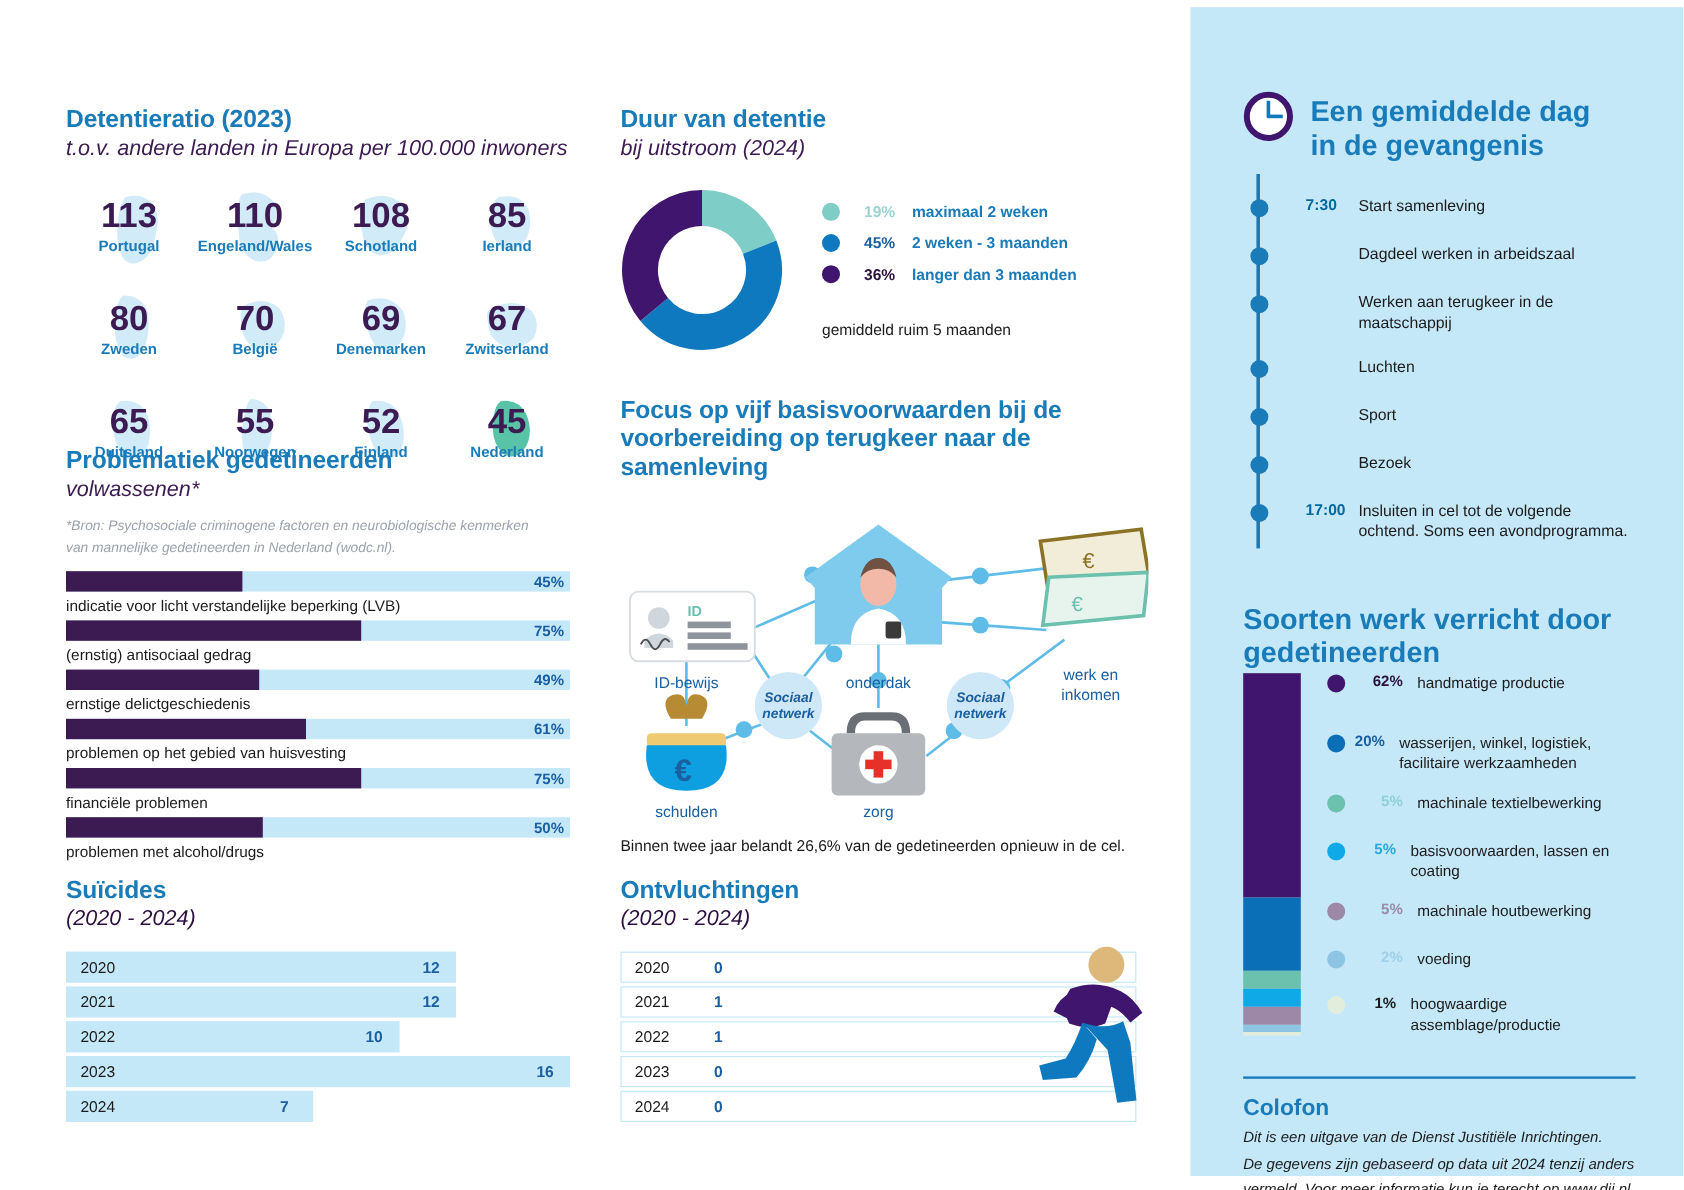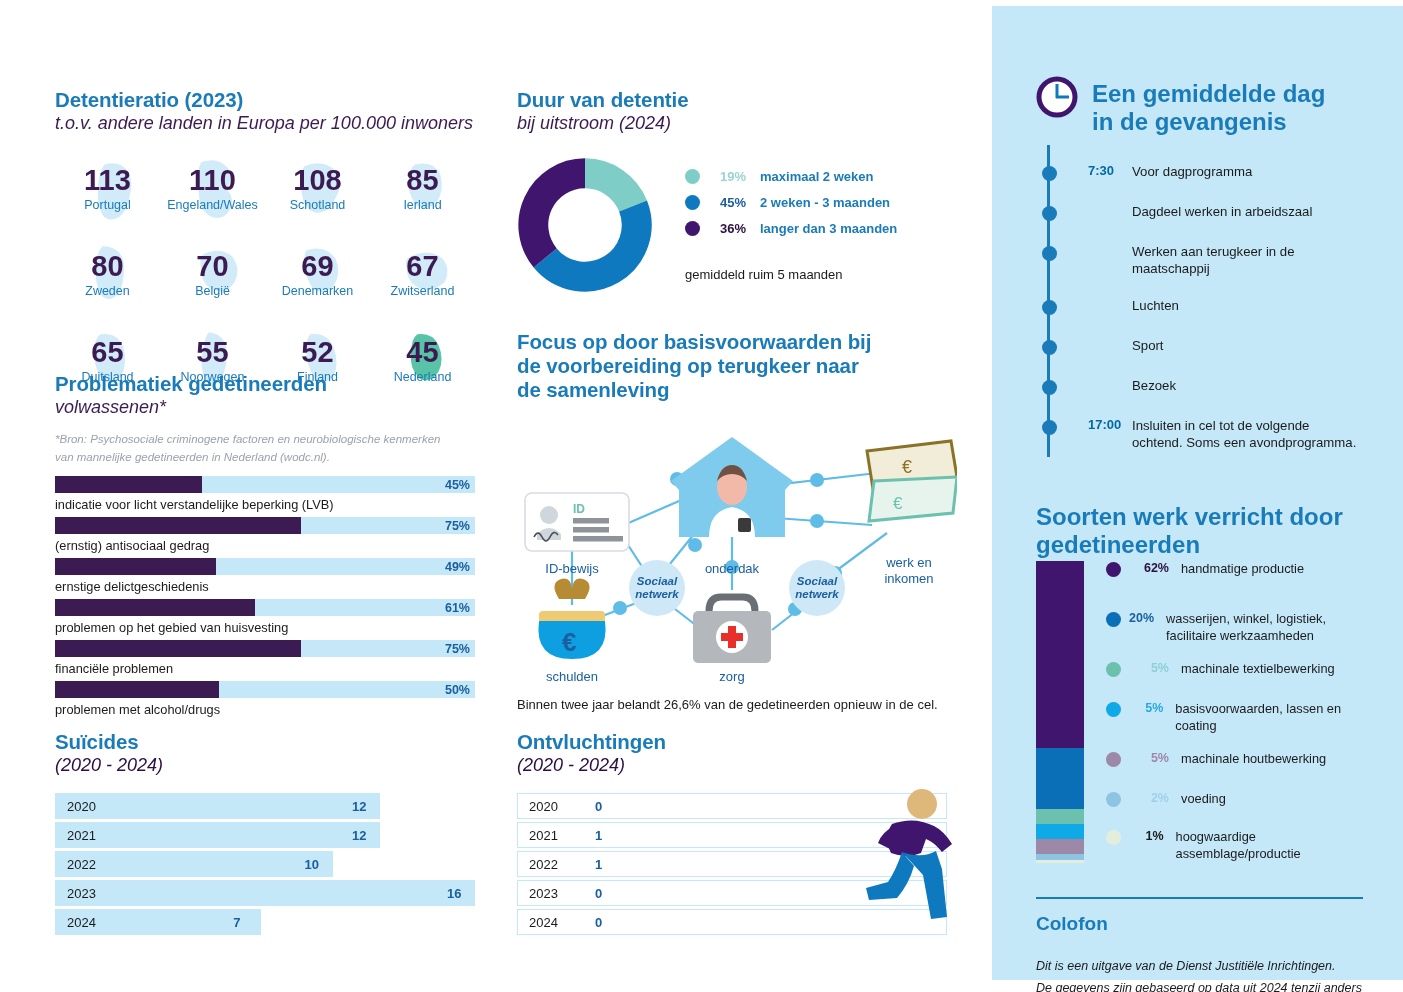--- a/index.html
+++ b/index.html
@@ -44,21 +44,21 @@
     position: absolute; left: 50%; top: 50%;
     transform: translate(-50%,-50%);
     width: 78px; height: 70px; z-index: 0; opacity: 1;
   }
   .country .num {
     position: relative; z-index: 2; color: #3c1a52;
     font-size: 29px; font-weight: bold; line-height: 1;
   }
   .country .name {
     position: relative; z-index: 2; color: #1a7bb9;
-    font-size: 12.5px; font-weight: normal; margin-top: 3px;
+    font-size: 12.5px; font-weight: bold; margin-top: 3px;
   }
 
   
   #problematiek { position: absolute; top: 372px; left: 0; width: 420px; }
   .src-note {
     color: #9aa2ad; font-size: 11.5px; font-style: italic;
     line-height: 1.62; margin-top: 11px; width: 400px;
   }
   .pbars { margin-top: 9px; }
   .pbar-row { margin-bottom: 5px; }
@@ -124,21 +124,21 @@
   .stack { width: 48px; height: 302px; display: flex; flex-direction: column; }
   .stack div { width: 100%; }
   .work-legend { margin-left: 22px; position: relative; width: 250px; height: 302px; }
   .wrow { position: absolute; display: flex; align-items: flex-start; }
   .wdot { width: 15px; height: 15px; border-radius: 50%; flex: none; margin-top: 1px; }
   .wpct { width: 40px; text-align: right; margin-right: 12px; font-size: 12.5px; font-weight: bold; }
   .wlabel { font-size: 12.8px; color: #1b1b1b; line-height: 1.28; }
 
   .colofon-rule { height: 2px; background: #1a7bb9; margin-top: 34px; }
   #colofon h3 { color: #1a7bb9; font-size: 19px; font-weight: bold; margin-top: 14px; }
-  .colofon-text { font-size: 12.5px; font-style: italic; color: #1b1b1b; line-height: 1.72; margin-top: 21px; }
+  .colofon-text { font-size: 12.5px; font-style: italic; color: #1b1b1b; line-height: 1.72; margin-top: 3px; }
 </style>
 </head>
 <body>
 
 <div class="page">
 
   <div class="col-left">
 
     <section id="detentieratio">
       <h2 class="sec-title">Detentieratio (2023)</h2>
@@ -342,21 +342,21 @@
               <div class="ldot" style="background:#40156e"></div>
               <div class="lpct" style="color:#2c1040">36%</div>
               <div class="llabel">langer dan 3 maanden</div>
             </div>
           </div>
         <div class="donut-note">gemiddeld ruim 5 maanden</div>
       </div>
     </section>
 
     <section id="focus">
-      <h2 class="sec-title" style="width:370px;">Focus op door basisvoorwaarden bij de voorbereiding op terugkeer naar de samenleving</h2>
+      <h2 class="sec-title" style="width:370px;">Focus op vijf basisvoorwaarden bij de voorbereiding op terugkeer naar de samenleving</h2>
 
       <div class="diagram">
         <svg viewBox="0 0 440 272" width="440" height="272">
 
           <g stroke="#5fbce6" stroke-width="2.2" fill="none">
             <line x1="100" y1="113" x2="215" y2="63"></line>
             <line x1="240" y1="72" x2="360" y2="58"></line>
             <line x1="245" y1="102" x2="355" y2="110"></line>
             <line x1="100" y1="113" x2="137" y2="170"></line>
             <line x1="55" y1="118" x2="55" y2="190"></line>
@@ -496,21 +496,21 @@
         <div>
           <div class="sb-title">Een gemiddelde dag</div>
           <div class="sb-title">in de gevangenis</div>
         </div>
       </div>
       <div class="timeline" id="timeline">
         <div class="tl-line"></div>
       <div class="tl-item" style="min-height: 40px;">
             <div class="tl-dot"></div>
             <div class="tl-time">7:30</div>
-            <div class="tl-text">Voor dagprogramma</div>
+            <div class="tl-text">Start samenleving</div>
           </div>
           <div class="tl-item" style="min-height: 40px;">
             <div class="tl-dot"></div>
             <div class="tl-time"></div>
             <div class="tl-text">Dagdeel werken in arbeidszaal</div>
           </div>
           <div class="tl-item" style="min-height: 54px;">
             <div class="tl-dot"></div>
             <div class="tl-time"></div>
             <div class="tl-text">Werken aan terugkeer in de maatschappij</div>

